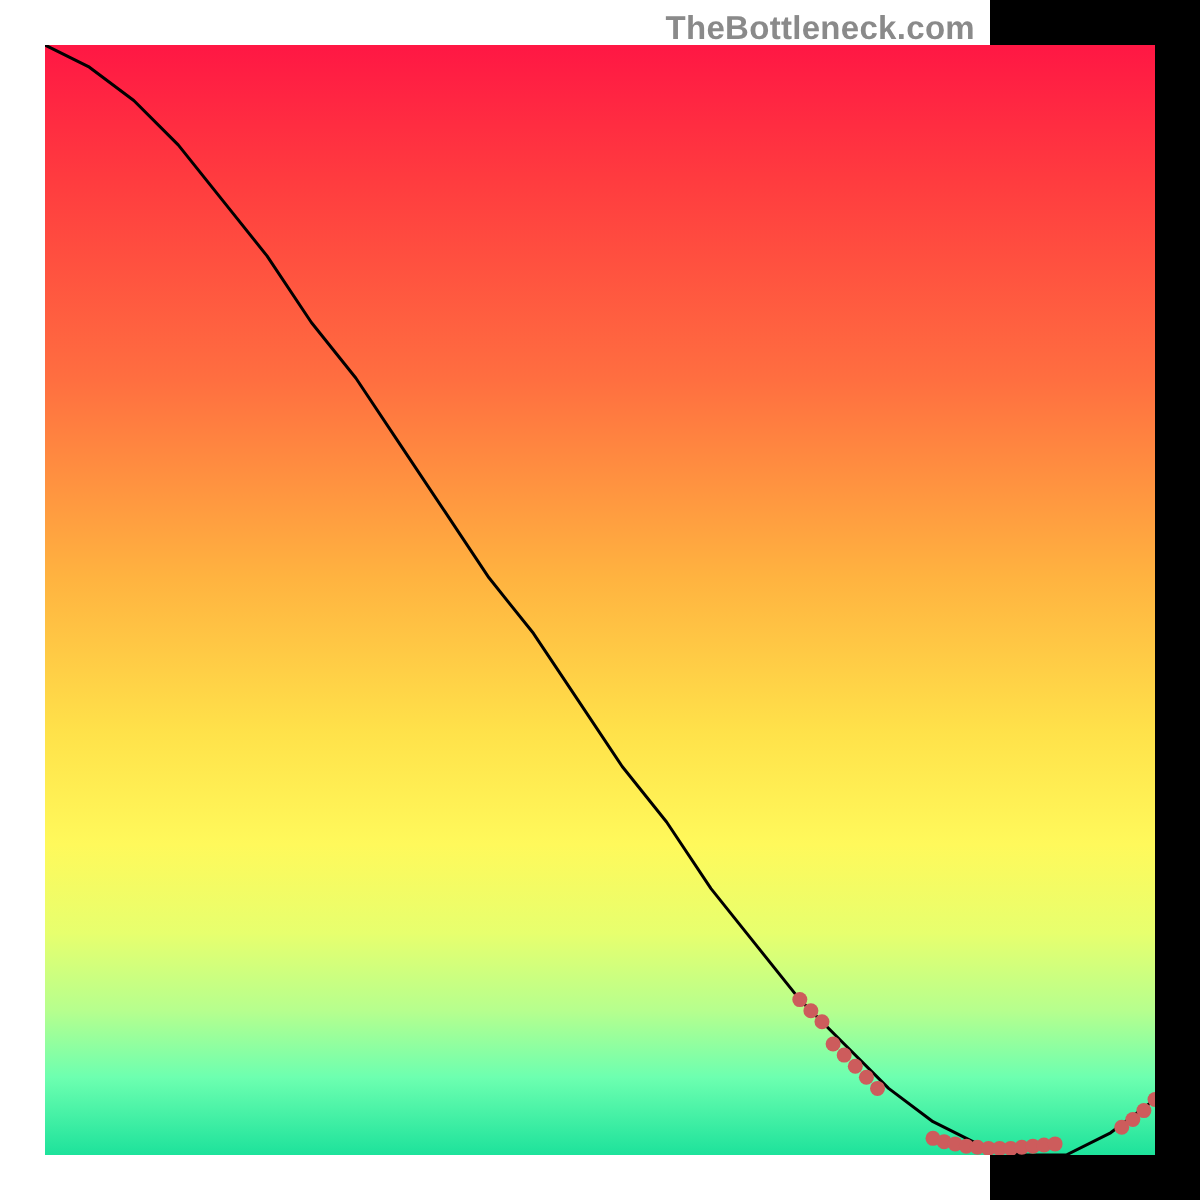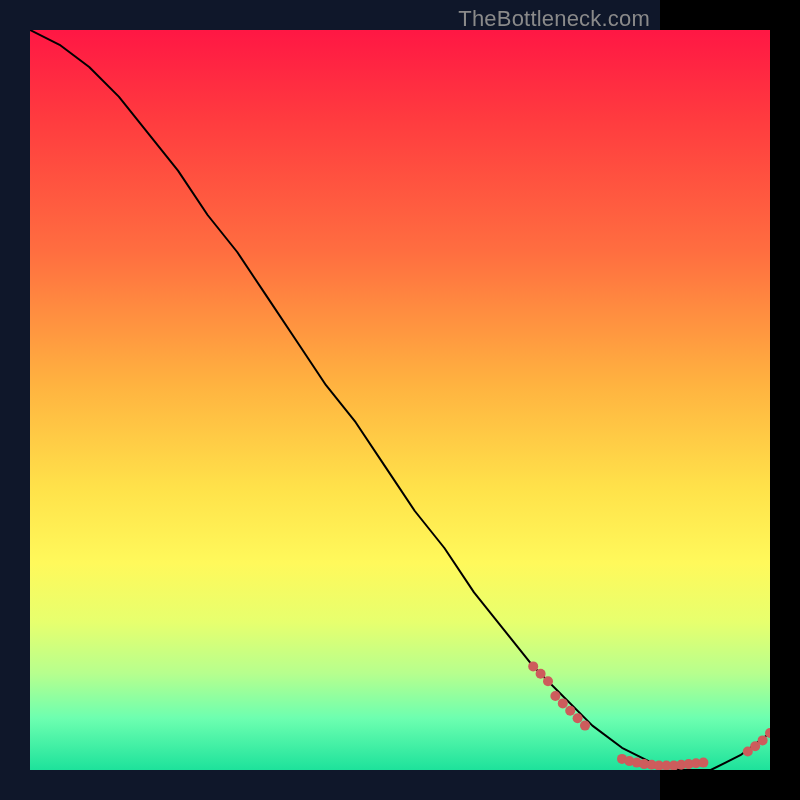--- a/index.html
+++ b/index.html
@@ -1,21 +1,22 @@
 <!DOCTYPE html>
 <html><head>
 <meta charset="utf-8">
 <style>
   * { margin: 0; padding: 0; box-sizing: border-box; }
   html, body { width: 800px; height: 800px; overflow: hidden; background: #000; }
   .stage {
     position: relative;
     width: 660px;
     height: 800px;
-    background: #0f172a;
+    background: #ffffff;
+    font-weight: bold;
   }
   .plot {
     position: absolute;
     left: 30px;
     top: 30px;
     width: 740px;
     height: 740px;
     background: linear-gradient(
       to bottom,
       #ff1744 0%,

